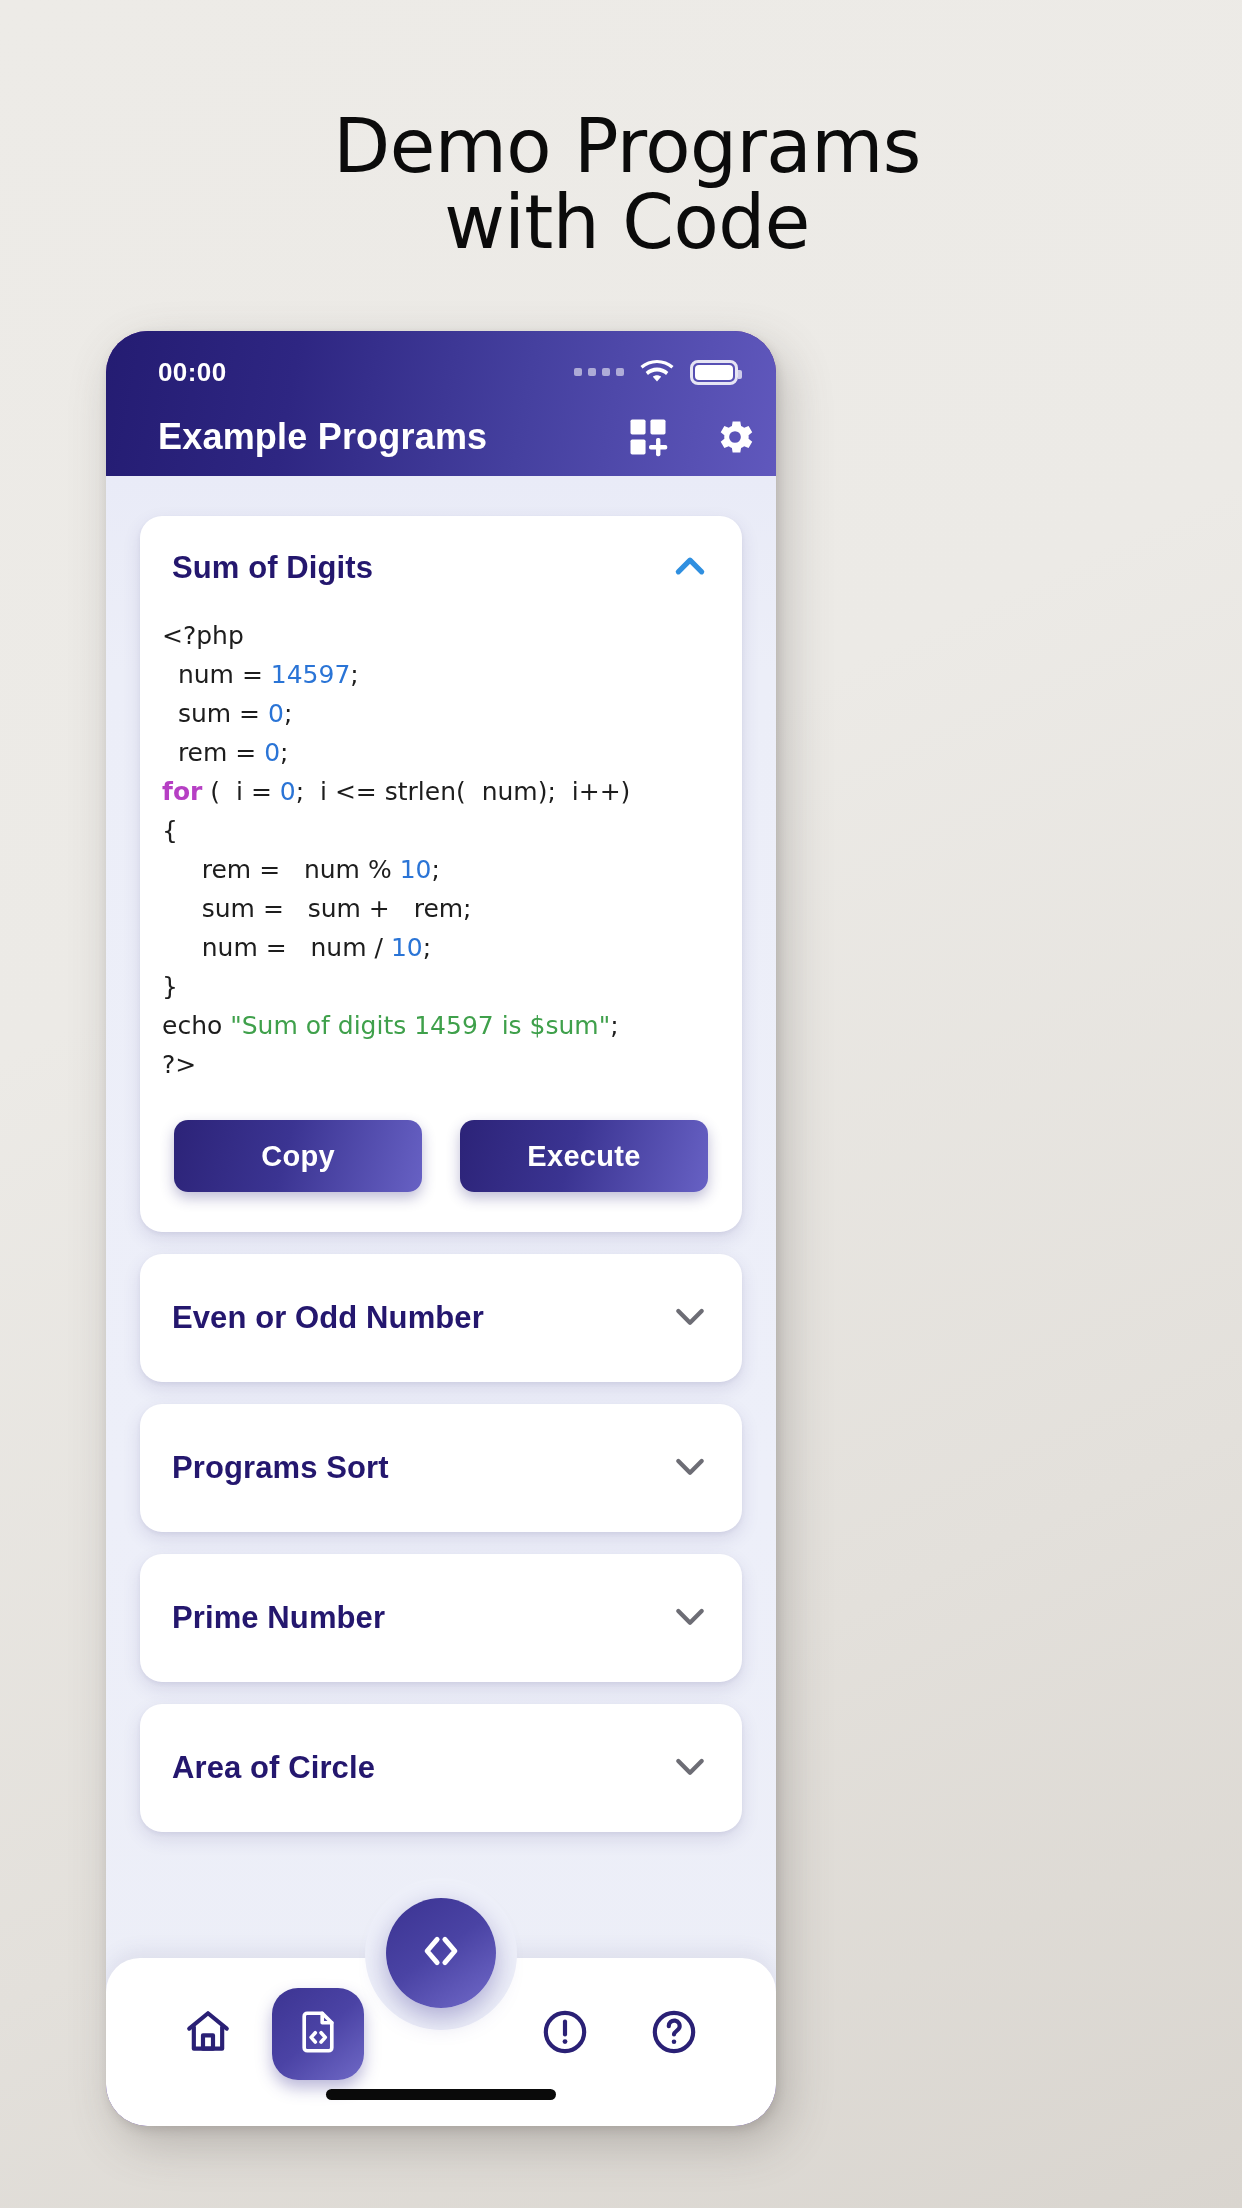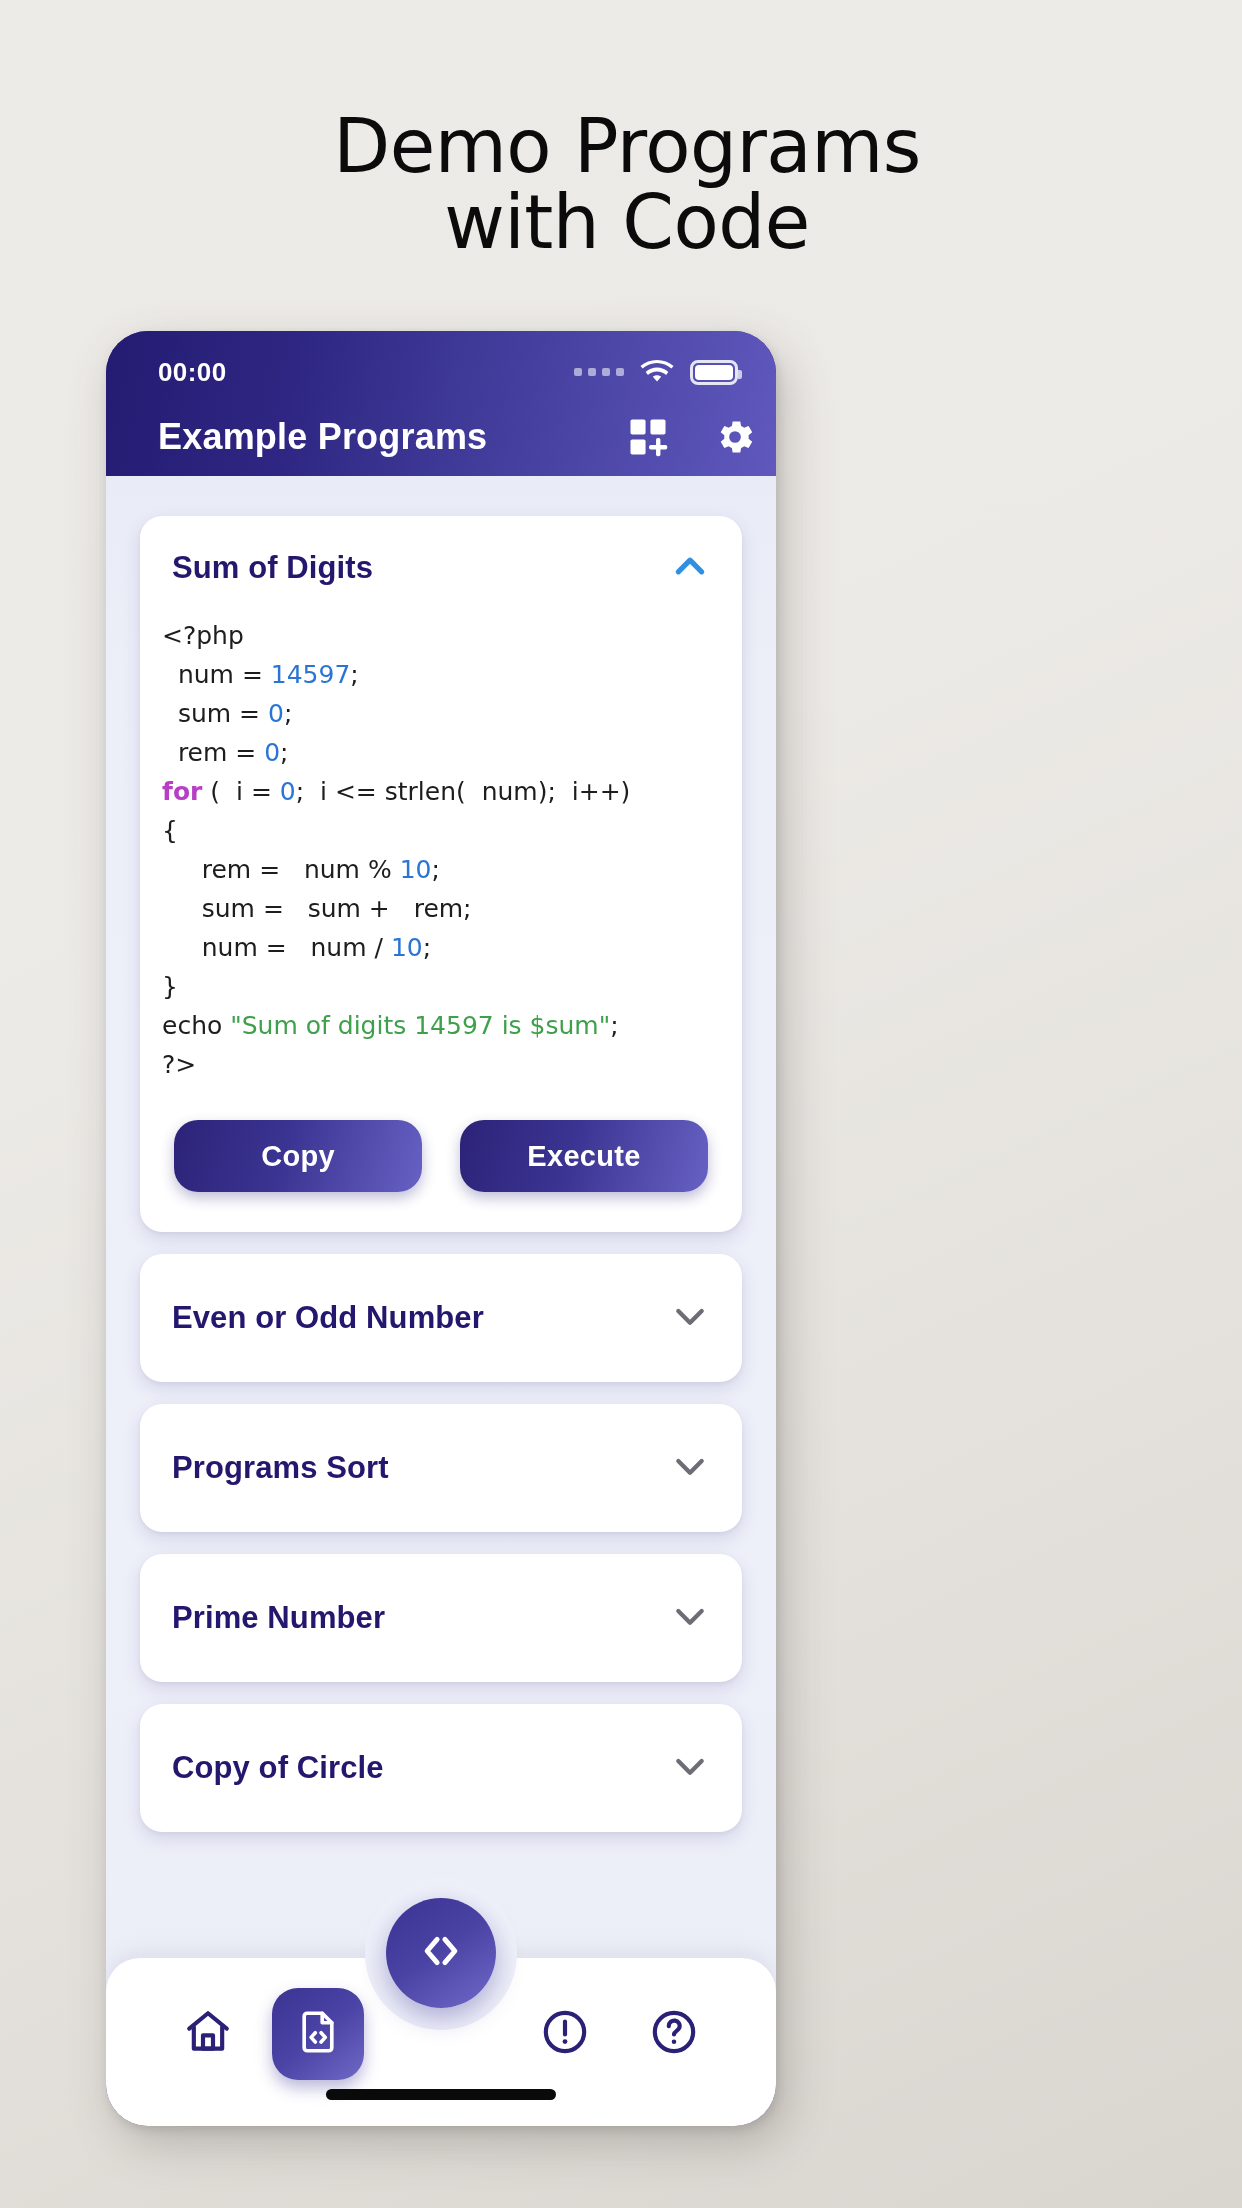--- a/index.html
+++ b/index.html
@@ -127,21 +127,21 @@
 
   
   .btn-row {
     display: flex; gap: 38px;
     padding: 36px 34px 40px 34px;
   }
   .btn {
     flex: 1;
     height: 72px;
     border: 0;
-    border-radius: 24px;
+    border-radius: 14px;
     color: #fff;
     font-size: 29px;
     font-weight: 700;
     font-family: "Liberation Sans", sans-serif;
     letter-spacing: .3px;
     cursor: pointer;
     background: linear-gradient(105deg, #2c2378 0%, #3b3492 45%, #6761c4 100%);
     box-shadow: 0 6px 14px rgba(44,35,120,.30);
   }
 
@@ -319,21 +319,21 @@
         <span>
           <svg viewBox="0 0 24 24" width="40" height="40" fill="none" stroke="#6d6d75" stroke-width="2.6" stroke-linecap="round" stroke-linejoin="round">
             <polyline points="5,9 12,16 19,9"></polyline>
           </svg>
         </span>
       </div>
     </div>
 
     <div class="card collapsed">
       <div class="card-head">
-        <span class="card-title">Copy of Circle</span>
+        <span class="card-title">Area of Circle</span>
         <span>
           <svg viewBox="0 0 24 24" width="40" height="40" fill="none" stroke="#6d6d75" stroke-width="2.6" stroke-linecap="round" stroke-linejoin="round">
             <polyline points="5,9 12,16 19,9"></polyline>
           </svg>
         </span>
       </div>
     </div>
 
     <div class="navzone">
       <div class="fab-halo"></div>

